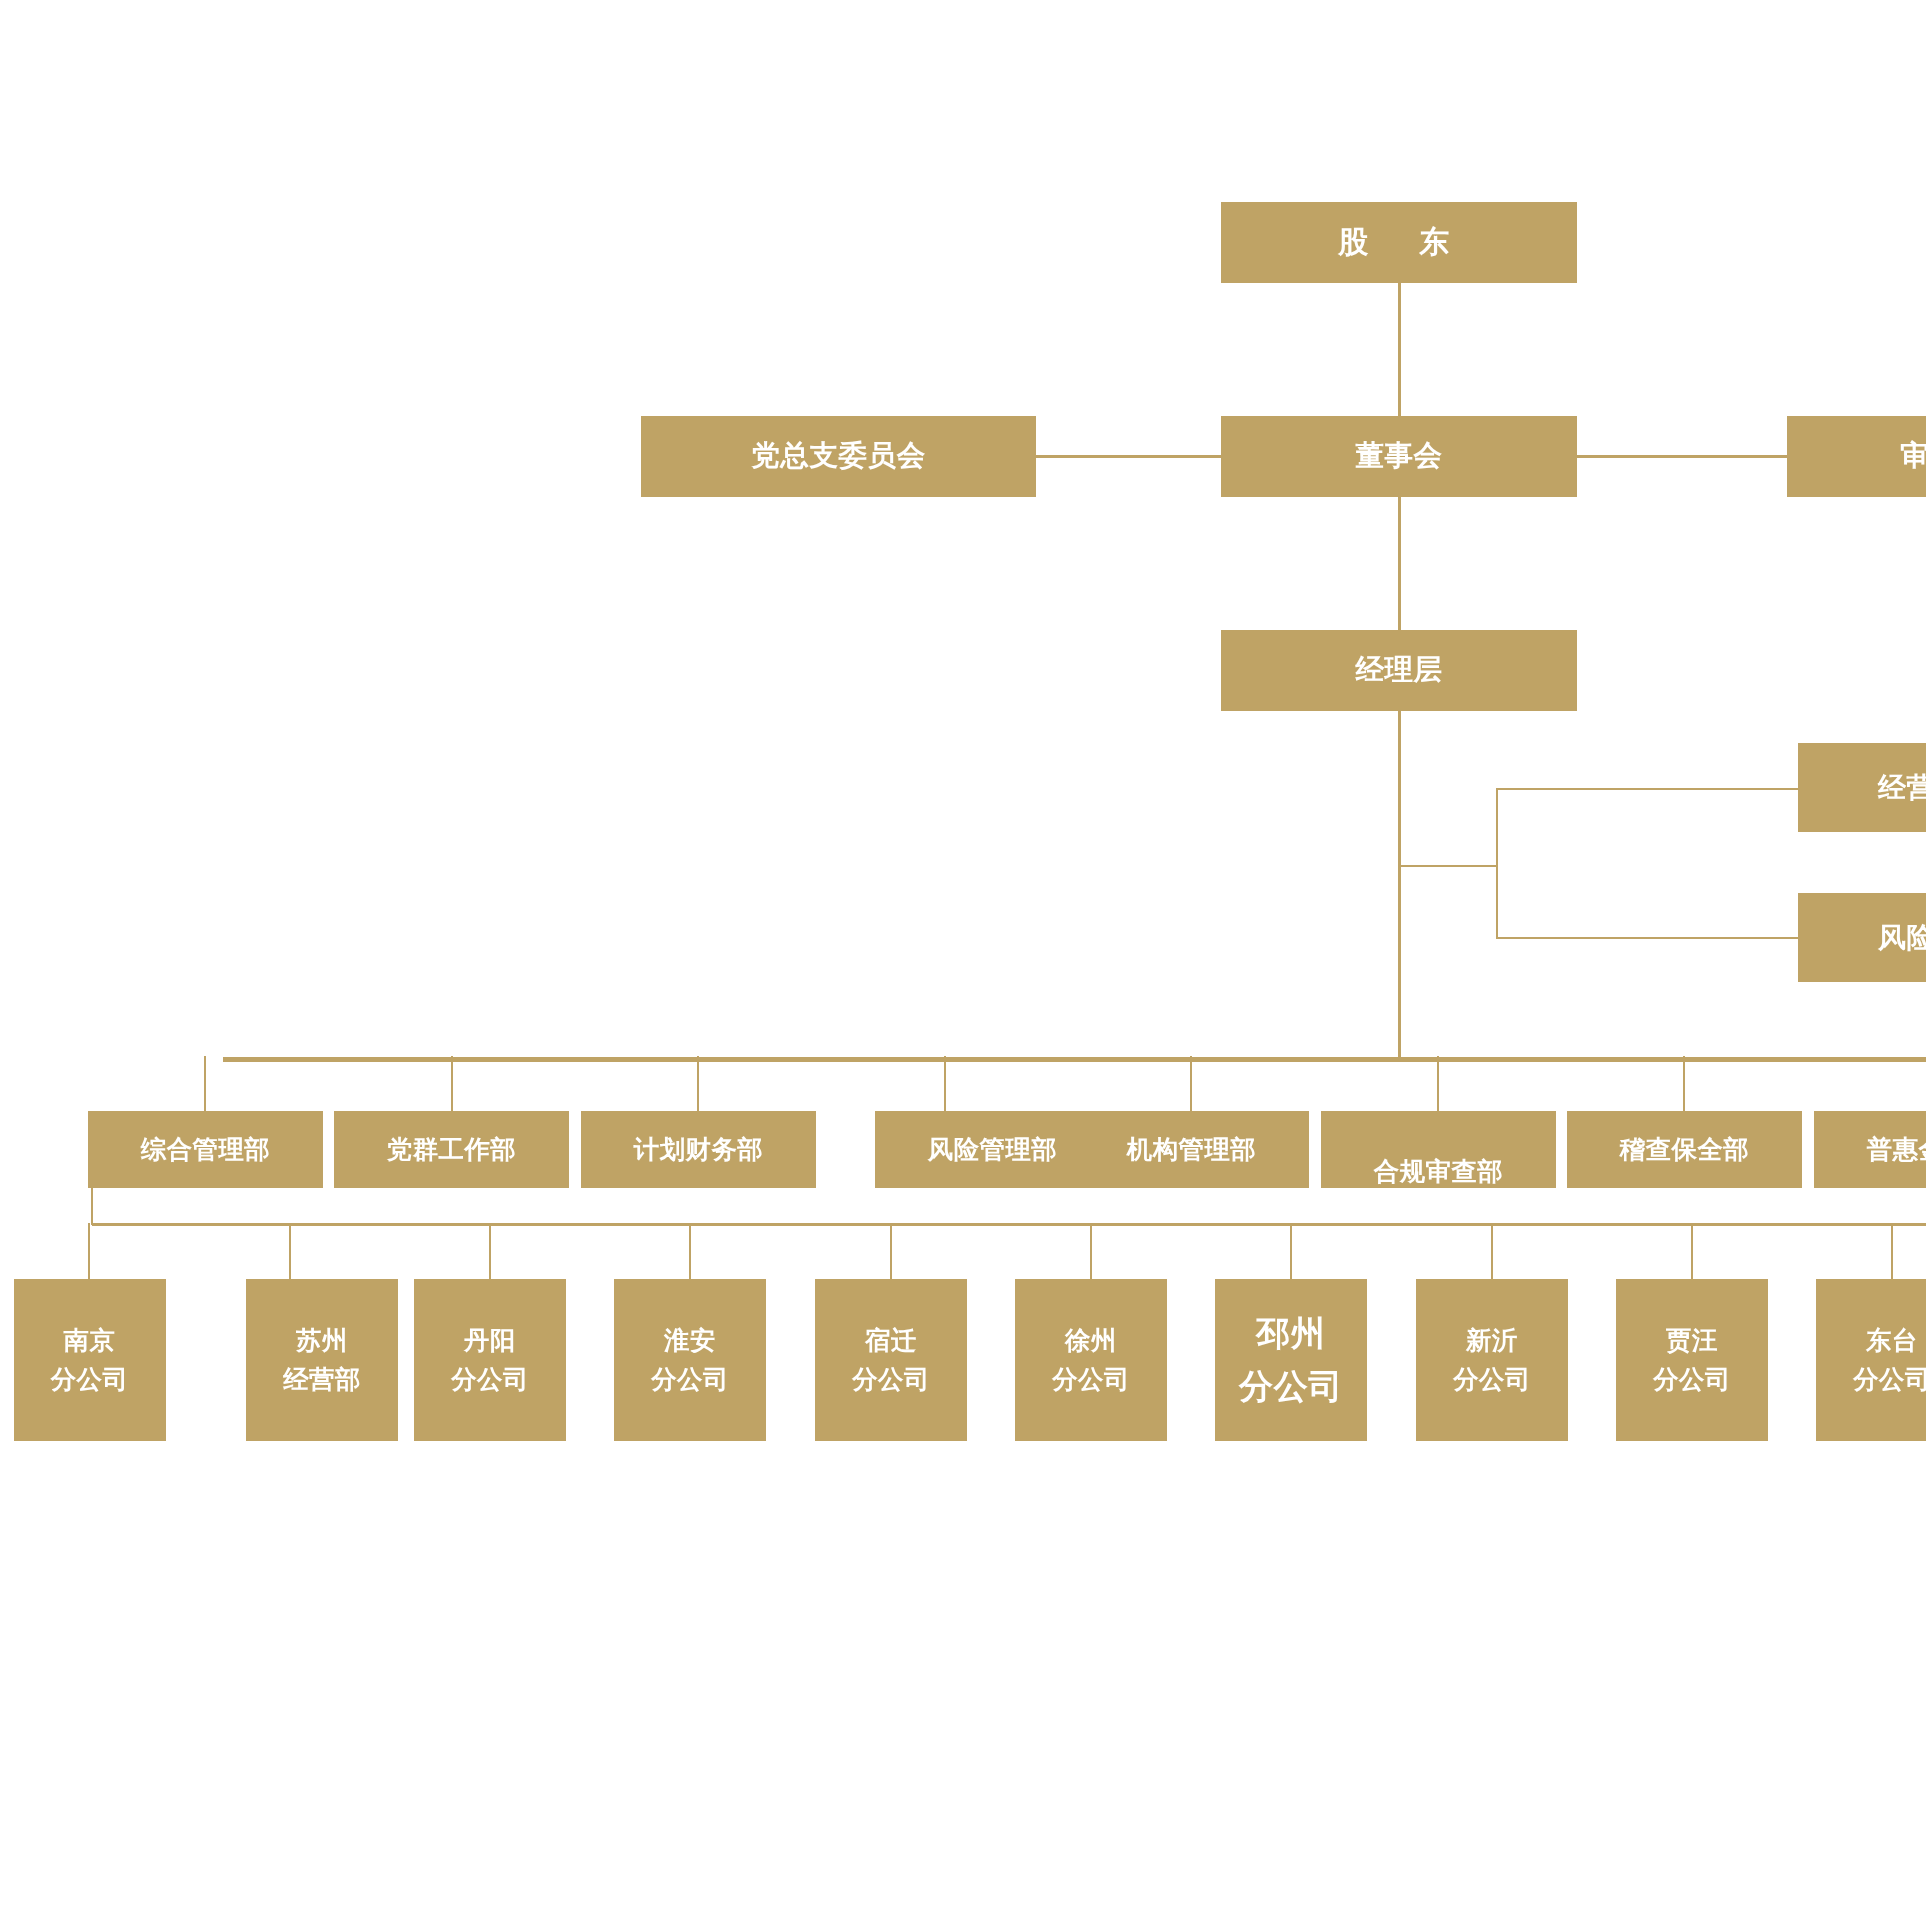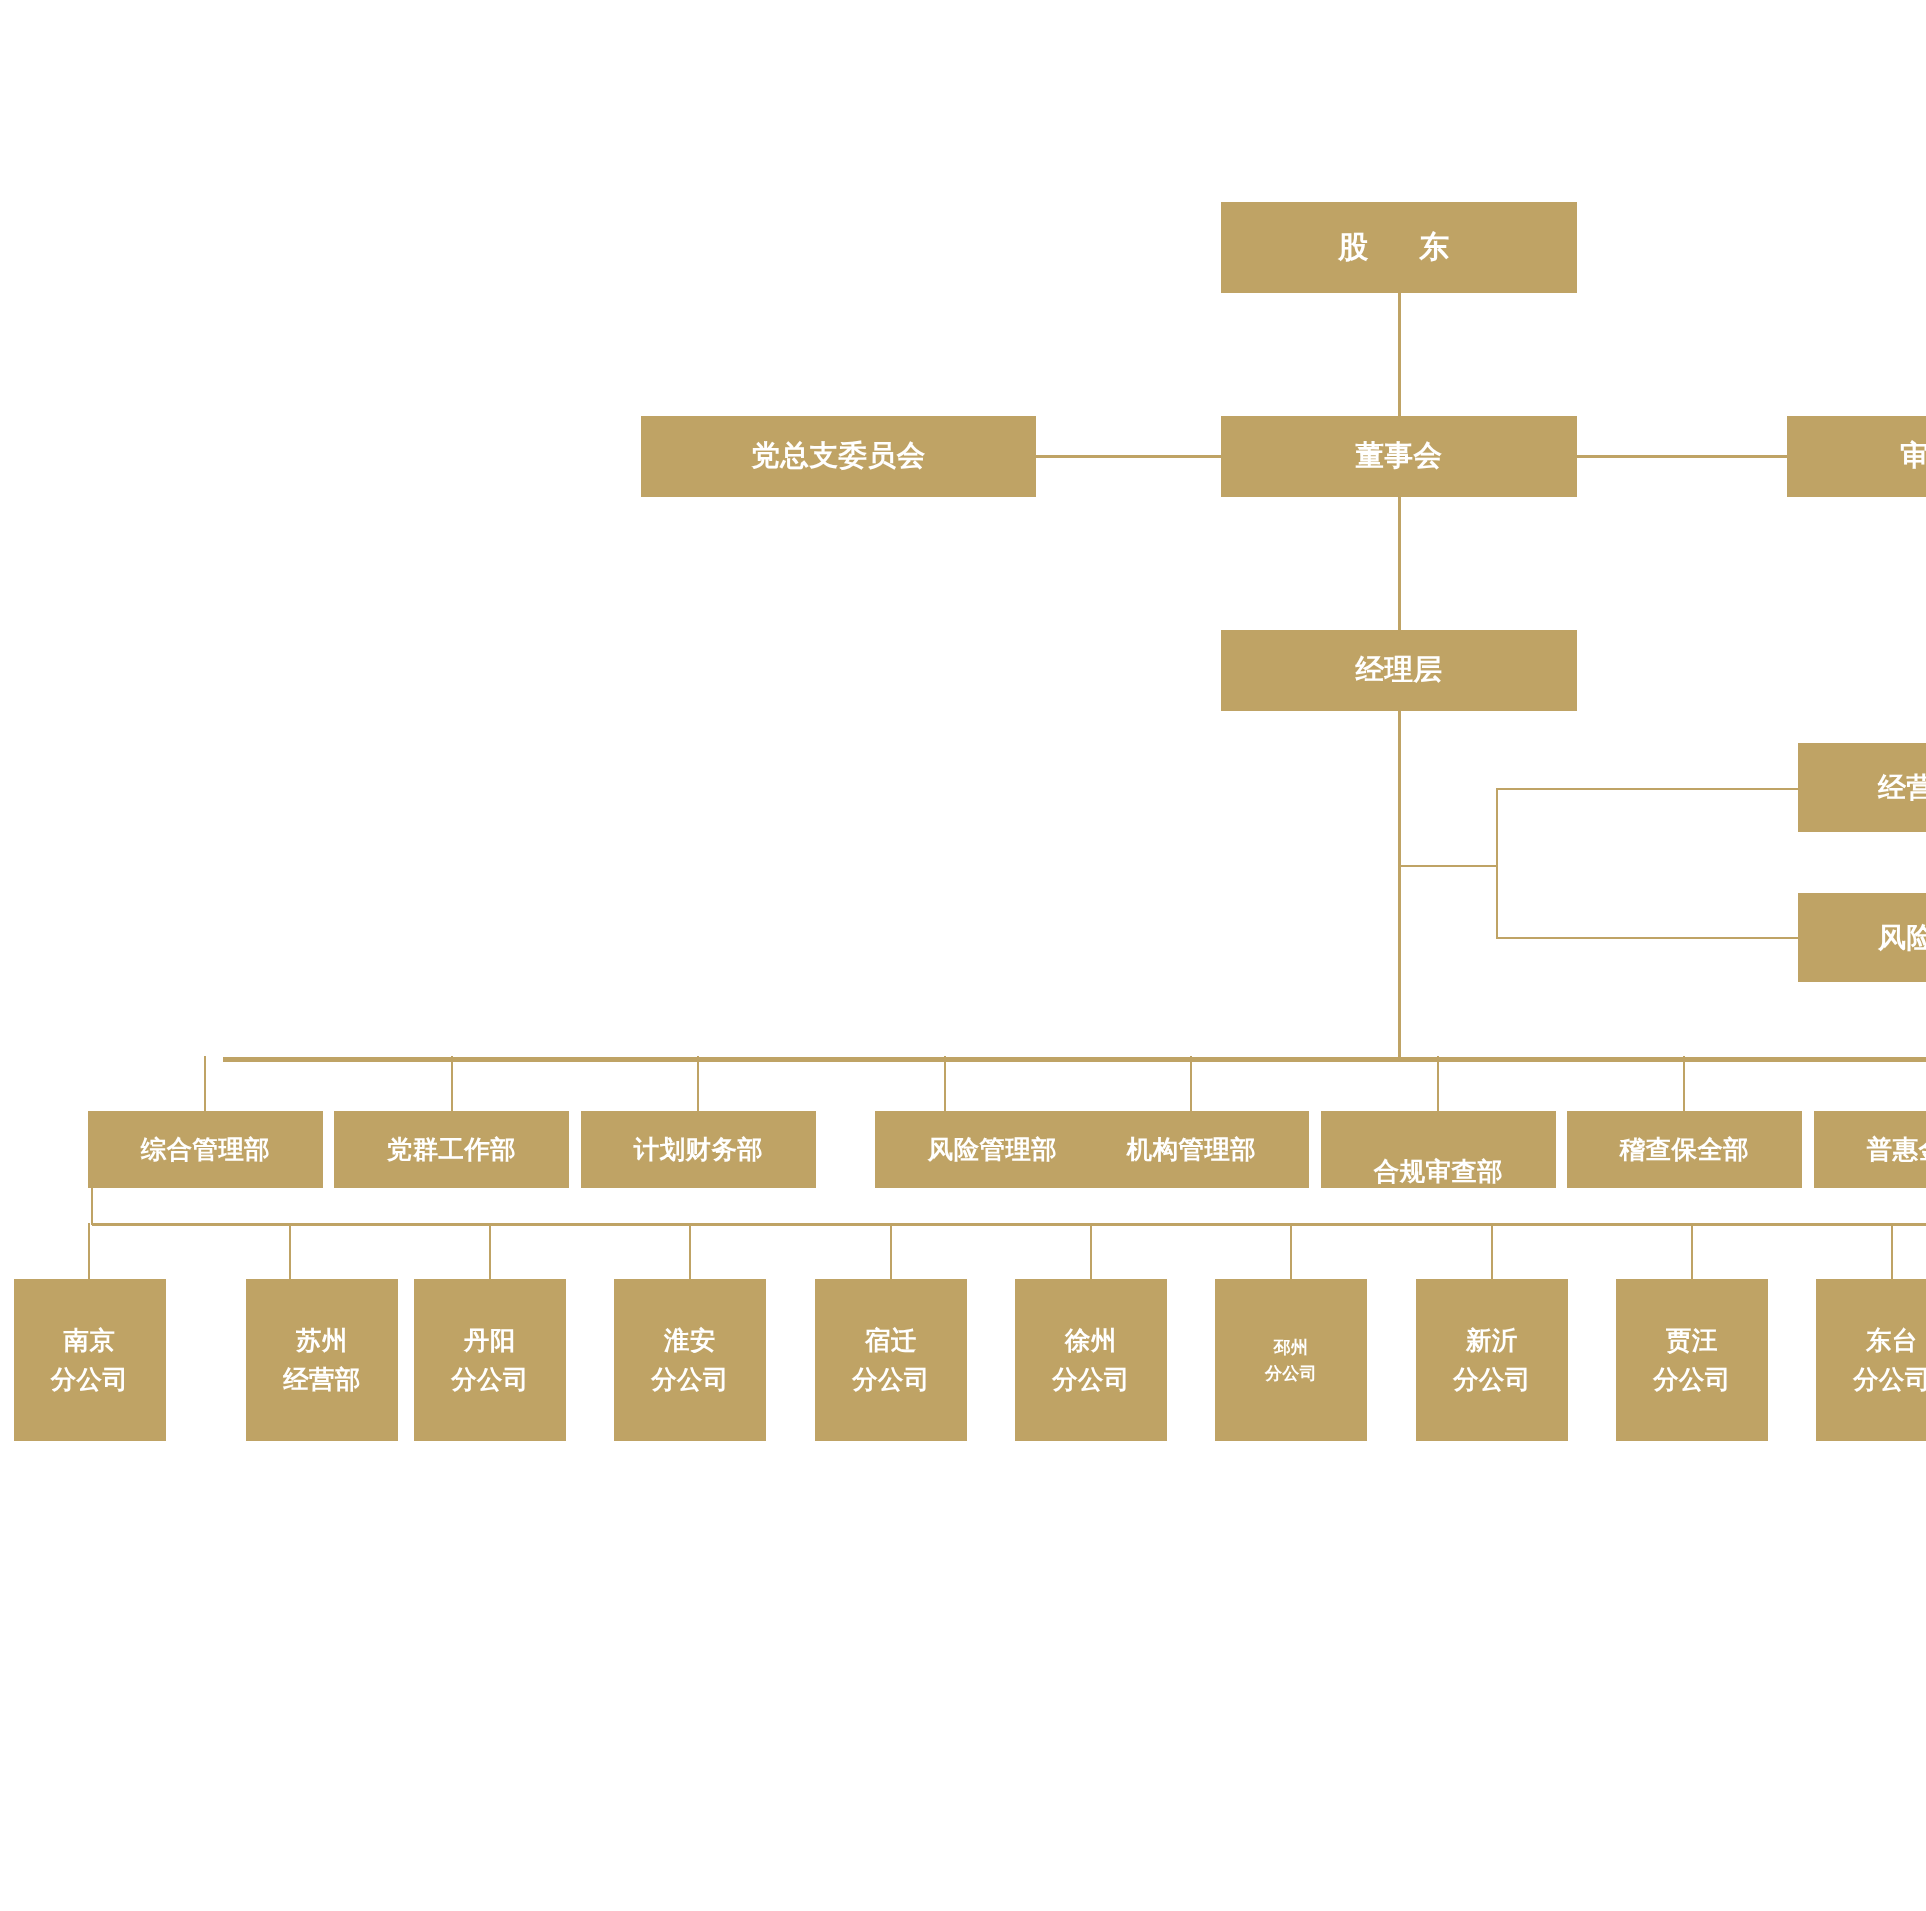--- a/index.html
+++ b/index.html
@@ -81,21 +81,21 @@
       <div class="vline" style="left: 489px; top: 1223px; width: 2.3px; height: 56px;"></div>
       <div class="vline" style="left: 689px; top: 1223px; width: 2.3px; height: 56px;"></div>
       <div class="vline" style="left: 890px; top: 1223px; width: 2.3px; height: 56px;"></div>
       <div class="vline" style="left: 1090px; top: 1223px; width: 2.3px; height: 56px;"></div>
       <div class="vline" style="left: 1290px; top: 1223px; width: 2.3px; height: 56px;"></div>
       <div class="vline" style="left: 1491px; top: 1223px; width: 2.3px; height: 56px;"></div>
       <div class="vline" style="left: 1691px; top: 1223px; width: 2.3px; height: 56px;"></div>
       <div class="vline" style="left: 1891px; top: 1223px; width: 2.3px; height: 56px;"></div>
     </div>
 
-  <div class="box" style="left:1221px; top:202px; width:356px; height:91px; font-size:30px; letter-spacing:0.35em;">
+  <div class="box" style="left:1221px; top:202px; width:356px; height:81px; font-size:30px; letter-spacing:0.35em;">
     <span class="ln">股　东</span>
   </div>
 
   <div class="box" style="left:1221px; top:416px; width:356px; height:81px; font-size:28.5px;">
     <span class="ln">董事会</span>
   </div>
 
   <div class="box" style="left:641px; top:416px; width:395px; height:81px; font-size:28.5px;">
     <span class="ln">党总支委员会</span>
   </div>
@@ -160,21 +160,21 @@
         <span class="ln">分公司</span>
       </div>
       <div class="box two-line" style="left: 815px; top: 1279px; width: 152px; height: 162px; font-size: 25.4px;">
         <span class="ln">宿迁</span>
         <span class="ln">分公司</span>
       </div>
       <div class="box two-line" style="left: 1015px; top: 1279px; width: 152px; height: 162px; font-size: 25.4px;">
         <span class="ln">徐州</span>
         <span class="ln">分公司</span>
       </div>
-      <div class="box two-line" style="left: 1215px; top: 1279px; width: 152px; height: 162px; font-size: 17px;">
+      <div class="box two-line" style="left: 1215px; top: 1279px; width: 152px; height: 162px; font-size: 34px;">
         <span class="ln">邳州</span>
         <span class="ln">分公司</span>
       </div>
       <div class="box two-line" style="left: 1416px; top: 1279px; width: 152px; height: 162px; font-size: 25.4px;">
         <span class="ln">新沂</span>
         <span class="ln">分公司</span>
       </div>
       <div class="box two-line" style="left: 1616px; top: 1279px; width: 152px; height: 162px; font-size: 25.4px;">
         <span class="ln">贾汪</span>
         <span class="ln">分公司</span>

